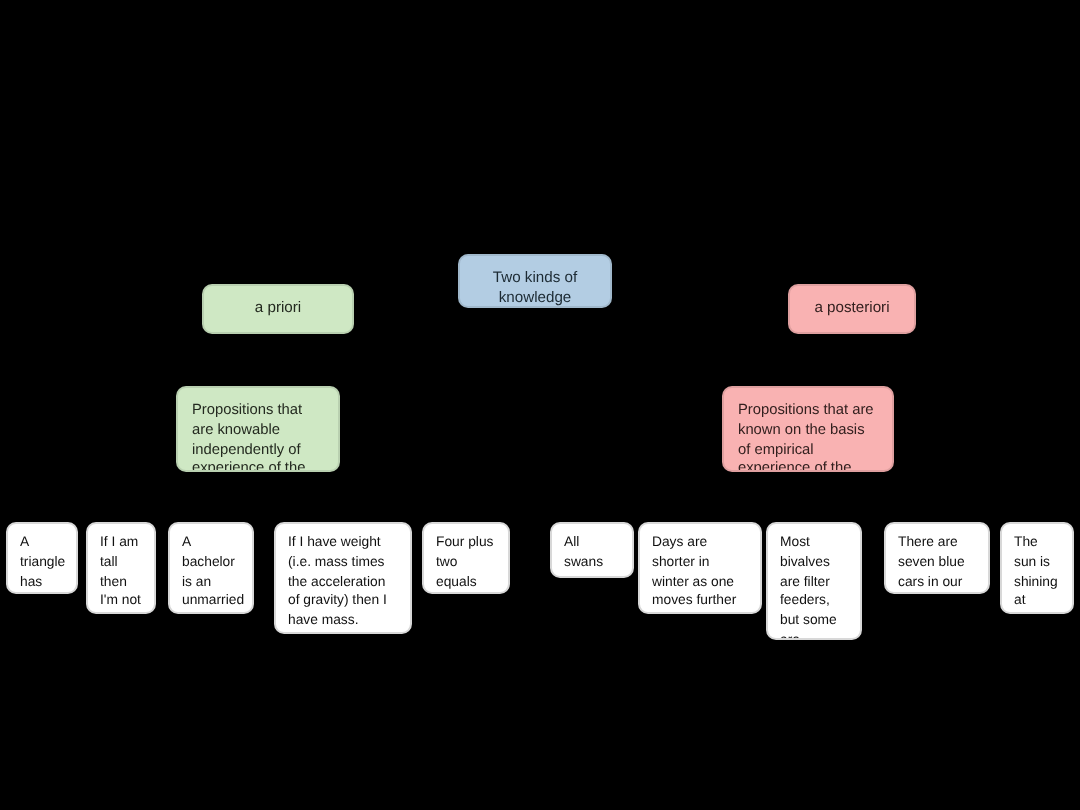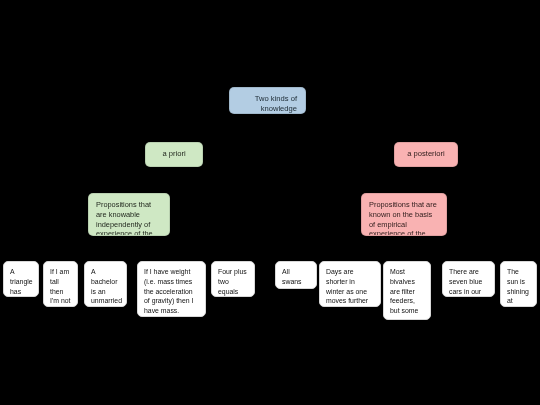--- a/index.html
+++ b/index.html
@@ -24,22 +24,23 @@
     color: #111111;
     line-height: 1.32;
     overflow: hidden;
     border: 1px solid rgba(0,0,0,0.10);
   }
   
   .node.root {
     background: #b3cde3;
     font-size: 7.6px;
     padding: 6px 8px 5px 8px;
-    text-align: right;
+    text-align: center;
     color: #1c2a33;
+    margin-top: 40px;
   }
   
   .node.pill {
     font-size: 7.6px;
     display: flex;
     align-items: center;
     justify-content: center;
     text-align: center;
     padding: 2px 6px;
     color: #23291f;
@@ -70,21 +71,21 @@
 </style>
 </head>
 <body>
 
 <div id="canvas">
 
   <div class="node root" style="left:229px; top:87px; width:77px; height:27px;">
     <span>Two kinds of knowledge</span>
   </div>
 
-  <div class="node pill green" style="left:101px; top:142px; width:58px; height:25px;margin-left:44px;">
+  <div class="node pill green" style="left:101px; top:142px; width:76px; height:25px;">
     <span>a priori</span>
   </div>
 
   <div class="node pill pink" style="left:374px; top:142px; width:64px; height:25px;">
     <span>a posteriori</span>
   </div>
 
   <div class="node defn green" style="left:88px; top:193px; width:82px; height:43px;">
     <span>Propositions that are knowable independently of experience of the world.</span>
   </div>

